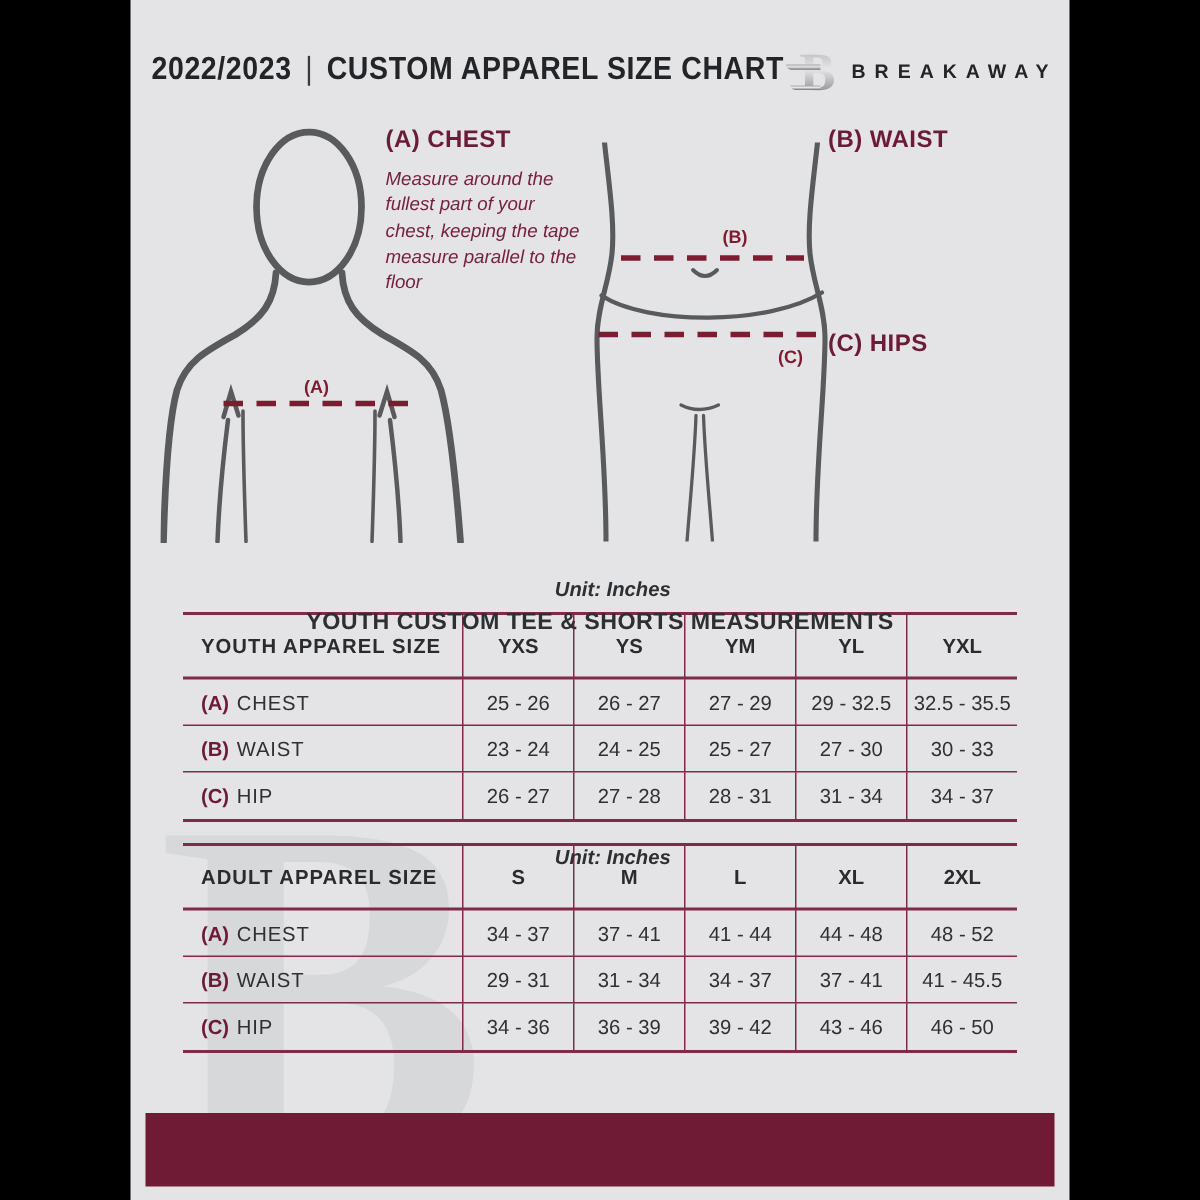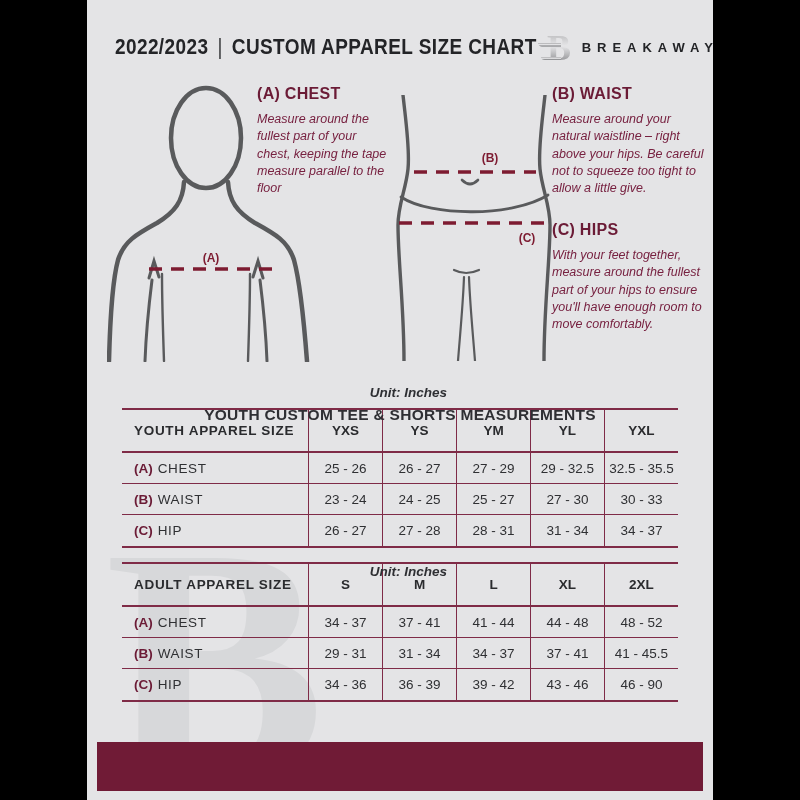--- a/index.html
+++ b/index.html
@@ -17,21 +17,21 @@
   body{background:#000;font-family:"Liberation Sans",sans-serif;overflow:hidden;}
   .page{position:relative;width:626px;height:800px;margin:0 auto;background:var(--bg);overflow:hidden;}
 
   
   .watermark{position:absolute;left:18px;top:498px;font-size:330px;font-weight:bold;
     color:var(--wm);line-height:1;z-index:0;font-family:"Liberation Serif",serif;}
 
   .layer{position:absolute;z-index:1;}
 
   
-  .hdr{left:0;top:0;width:100%;padding:26px 22px 0 28px;display:flex;justify-content:space-between;align-items:center;}
+  .hdr{left:0;top:0;width:100%;padding:26px 22px 0 28px;display:flex;justify-content:center;align-items:center;}
   .hdr-title{font-size:19px;font-weight:800;color:#232427;letter-spacing:.4px;white-space:nowrap;transform:scaleY(1.12);transform-origin:left center;}
   .hdr-title .sep{margin:0 9px;font-weight:400;color:#3a3b3e;}
   .brand{display:flex;align-items:center;gap:9px;}
   .brand-name{font-size:13px;font-weight:700;color:#232427;letter-spacing:6px;}
 
   
   .instr{position:absolute;z-index:2;}
   .instr h3{font-size:16px;font-weight:800;color:var(--maroon);letter-spacing:.3px;}
   .instr p{margin-top:8px;font-size:12.5px;font-style:italic;font-weight:500;
     color:#772140;line-height:1.38;}
@@ -118,26 +118,24 @@
       <path d="M80 182 C81 210 84 240 86 266" stroke-width="2.2"></path>
     </g>
     <line x1="25" y1="77" x2="147" y2="77" stroke="var(--dash)" stroke-width="3.6" stroke-dasharray="13 9"></line>
     <text class="marker" x="101" y="67" text-anchor="middle">(B)</text>
     <line x1="10" y1="128" x2="164" y2="128" stroke="var(--dash)" stroke-width="3.6" stroke-dasharray="13 9"></line>
     <text class="marker" x="138" y="147" text-anchor="middle">(C)</text>
   </svg>
 
   <div class="instr" style="left:465px;top:85px;width:155px;">
     <h3>(B) WAIST</h3>
-    <p>Measure around your natural waistline – right above your hips. Be careful not to squeeze too tight to allow a little give.</p>
   </div>
 
   <div class="instr" style="left:465px;top:221px;width:155px;">
     <h3>(C) HIPS</h3>
-    <p>With your feet together, measure around the fullest part of your hips to ensure you'll have enough room to move comfortably.</p>
   </div>
 
   <div class="layer tbl-title" style="top:378px;margin-top:28px;">YOUTH CUSTOM TEE &amp; SHORTS MEASUREMENTS</div>
   <div class="layer tbl-unit" style="top:385px;">Unit: Inches</div>
   <div class="size-table" style="top:408px;">
       <div class="cell head label-col">YOUTH APPAREL SIZE</div>
       <div class="cell head num-col">YXS</div>
       <div class="cell head num-col">YS</div>
       <div class="cell head num-col">YM</div>
       <div class="cell head num-col">YL</div>
@@ -198,17 +196,17 @@
       <div class="cell num-col">37 - 41</div>
       <div class="cell num-col">41 - 45.5</div>
       <div class="cell label-col last-row">
         <div class="prefix" style="display: inline;">(C)</div>
         <div class="row-word" style="display: inline;">HIP</div>
       </div>
       <div class="cell num-col last-row">34 - 36</div>
       <div class="cell num-col last-row">36 - 39</div>
       <div class="cell num-col last-row">39 - 42</div>
       <div class="cell num-col last-row">43 - 46</div>
-      <div class="cell num-col last-row">46 - 90</div>
+      <div class="cell num-col last-row">46 - 50</div>
     </div>
 
   <div class="footer-bar"></div>
 </div>
 
 </body></html>

